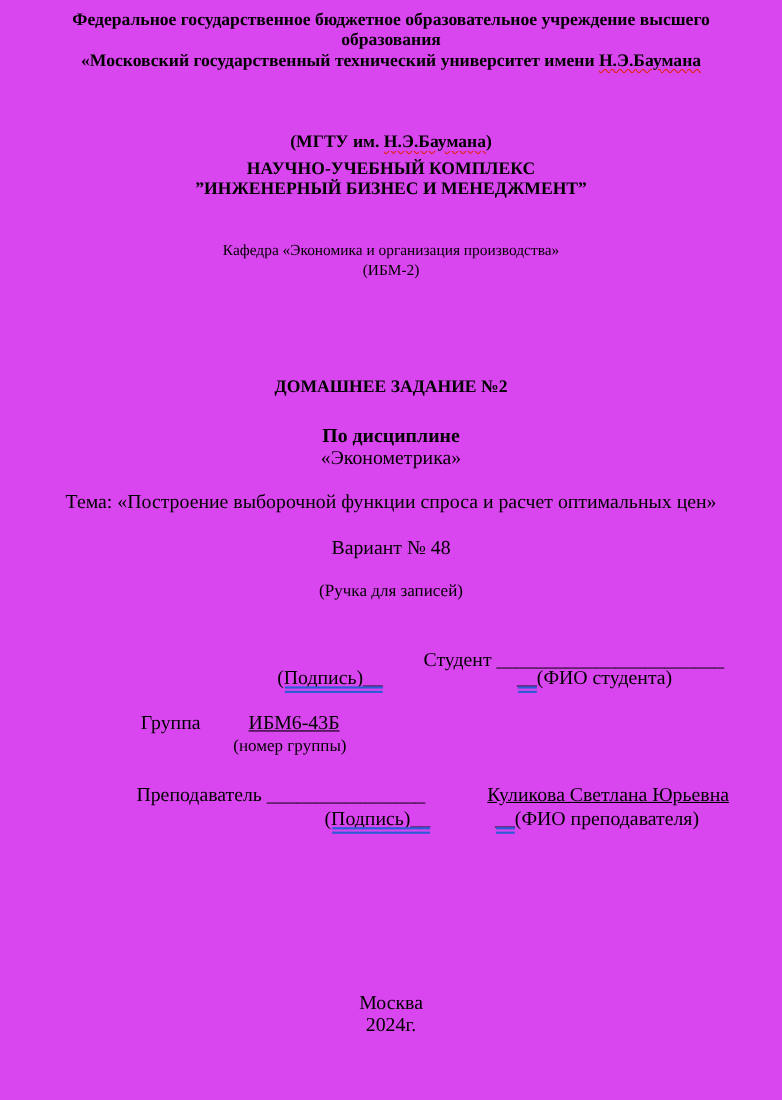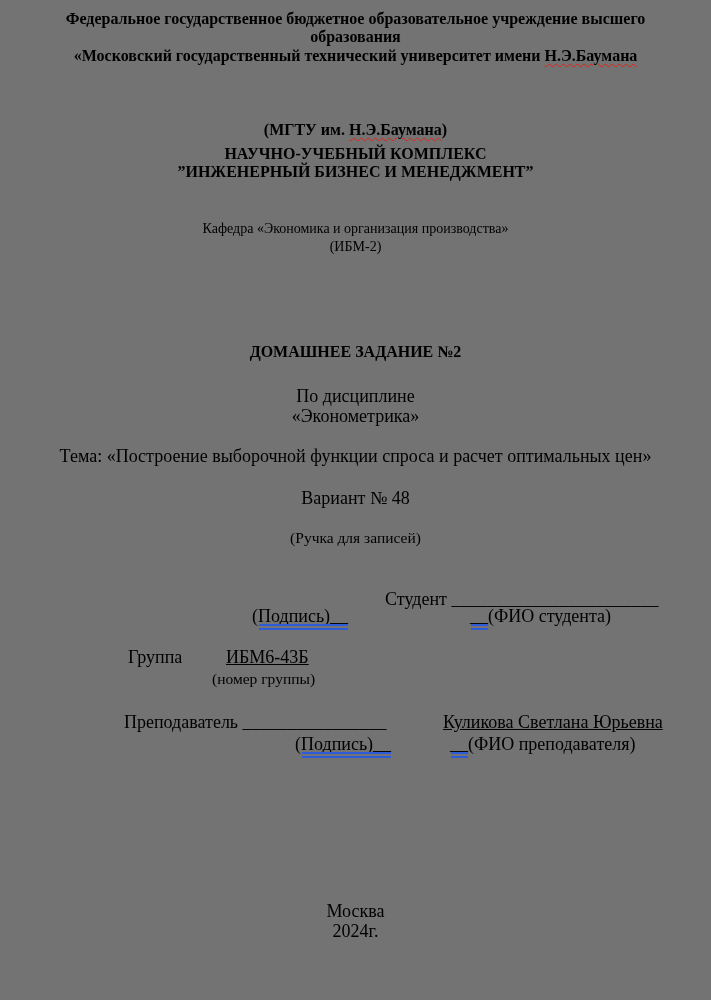--- a/index.html
+++ b/index.html
@@ -1,20 +1,20 @@
 <!DOCTYPE html>
 <html><head>
 <meta charset="utf-8">
 <style>
   html,body{margin:0;padding:0;background:#ffffff;}
   .page{
     position:relative;
     width:711px;
     height:1000px;
-    background:#737373;
+    background:#d946ef;
     font-family:"Liberation Serif","DejaVu Serif",serif;
     color:#000000;
     overflow:hidden;
   }
   .line{
     position:absolute;
     left:0; right:0;
     text-align:center;
     white-space:nowrap;
     line-height:1.15;
@@ -79,21 +79,21 @@
   <div class="line fs-dept" style="top:221px;">
     <span>Кафедра «Экономика и организация производства»</span>
   </div>
   <div class="line fs-dept" style="top:239px;">
     <span>(ИБМ-2)</span>
   </div>
 
   <div class="line b fs-title" style="top:343px;">
     <span>ДОМАШНЕЕ ЗАДАНИЕ №2</span>
   </div>
-  <div class="line fs-body" style="top:386px;">
+  <div class="line fs-body" style="top:386px;font-weight:bold;">
     <span>По дисциплине</span>
   </div>
   <div class="line fs-body" style="top:406px;">
     <span>«Эконометрика»</span>
   </div>
   <div class="line fs-body" style="top:446px;">
     <span>Тема: «Построение выборочной функции спроса и расчет оптимальных цен»</span>
   </div>
   <div class="line fs-body" style="top:488px;">
     <span>Вариант № 48</span>

